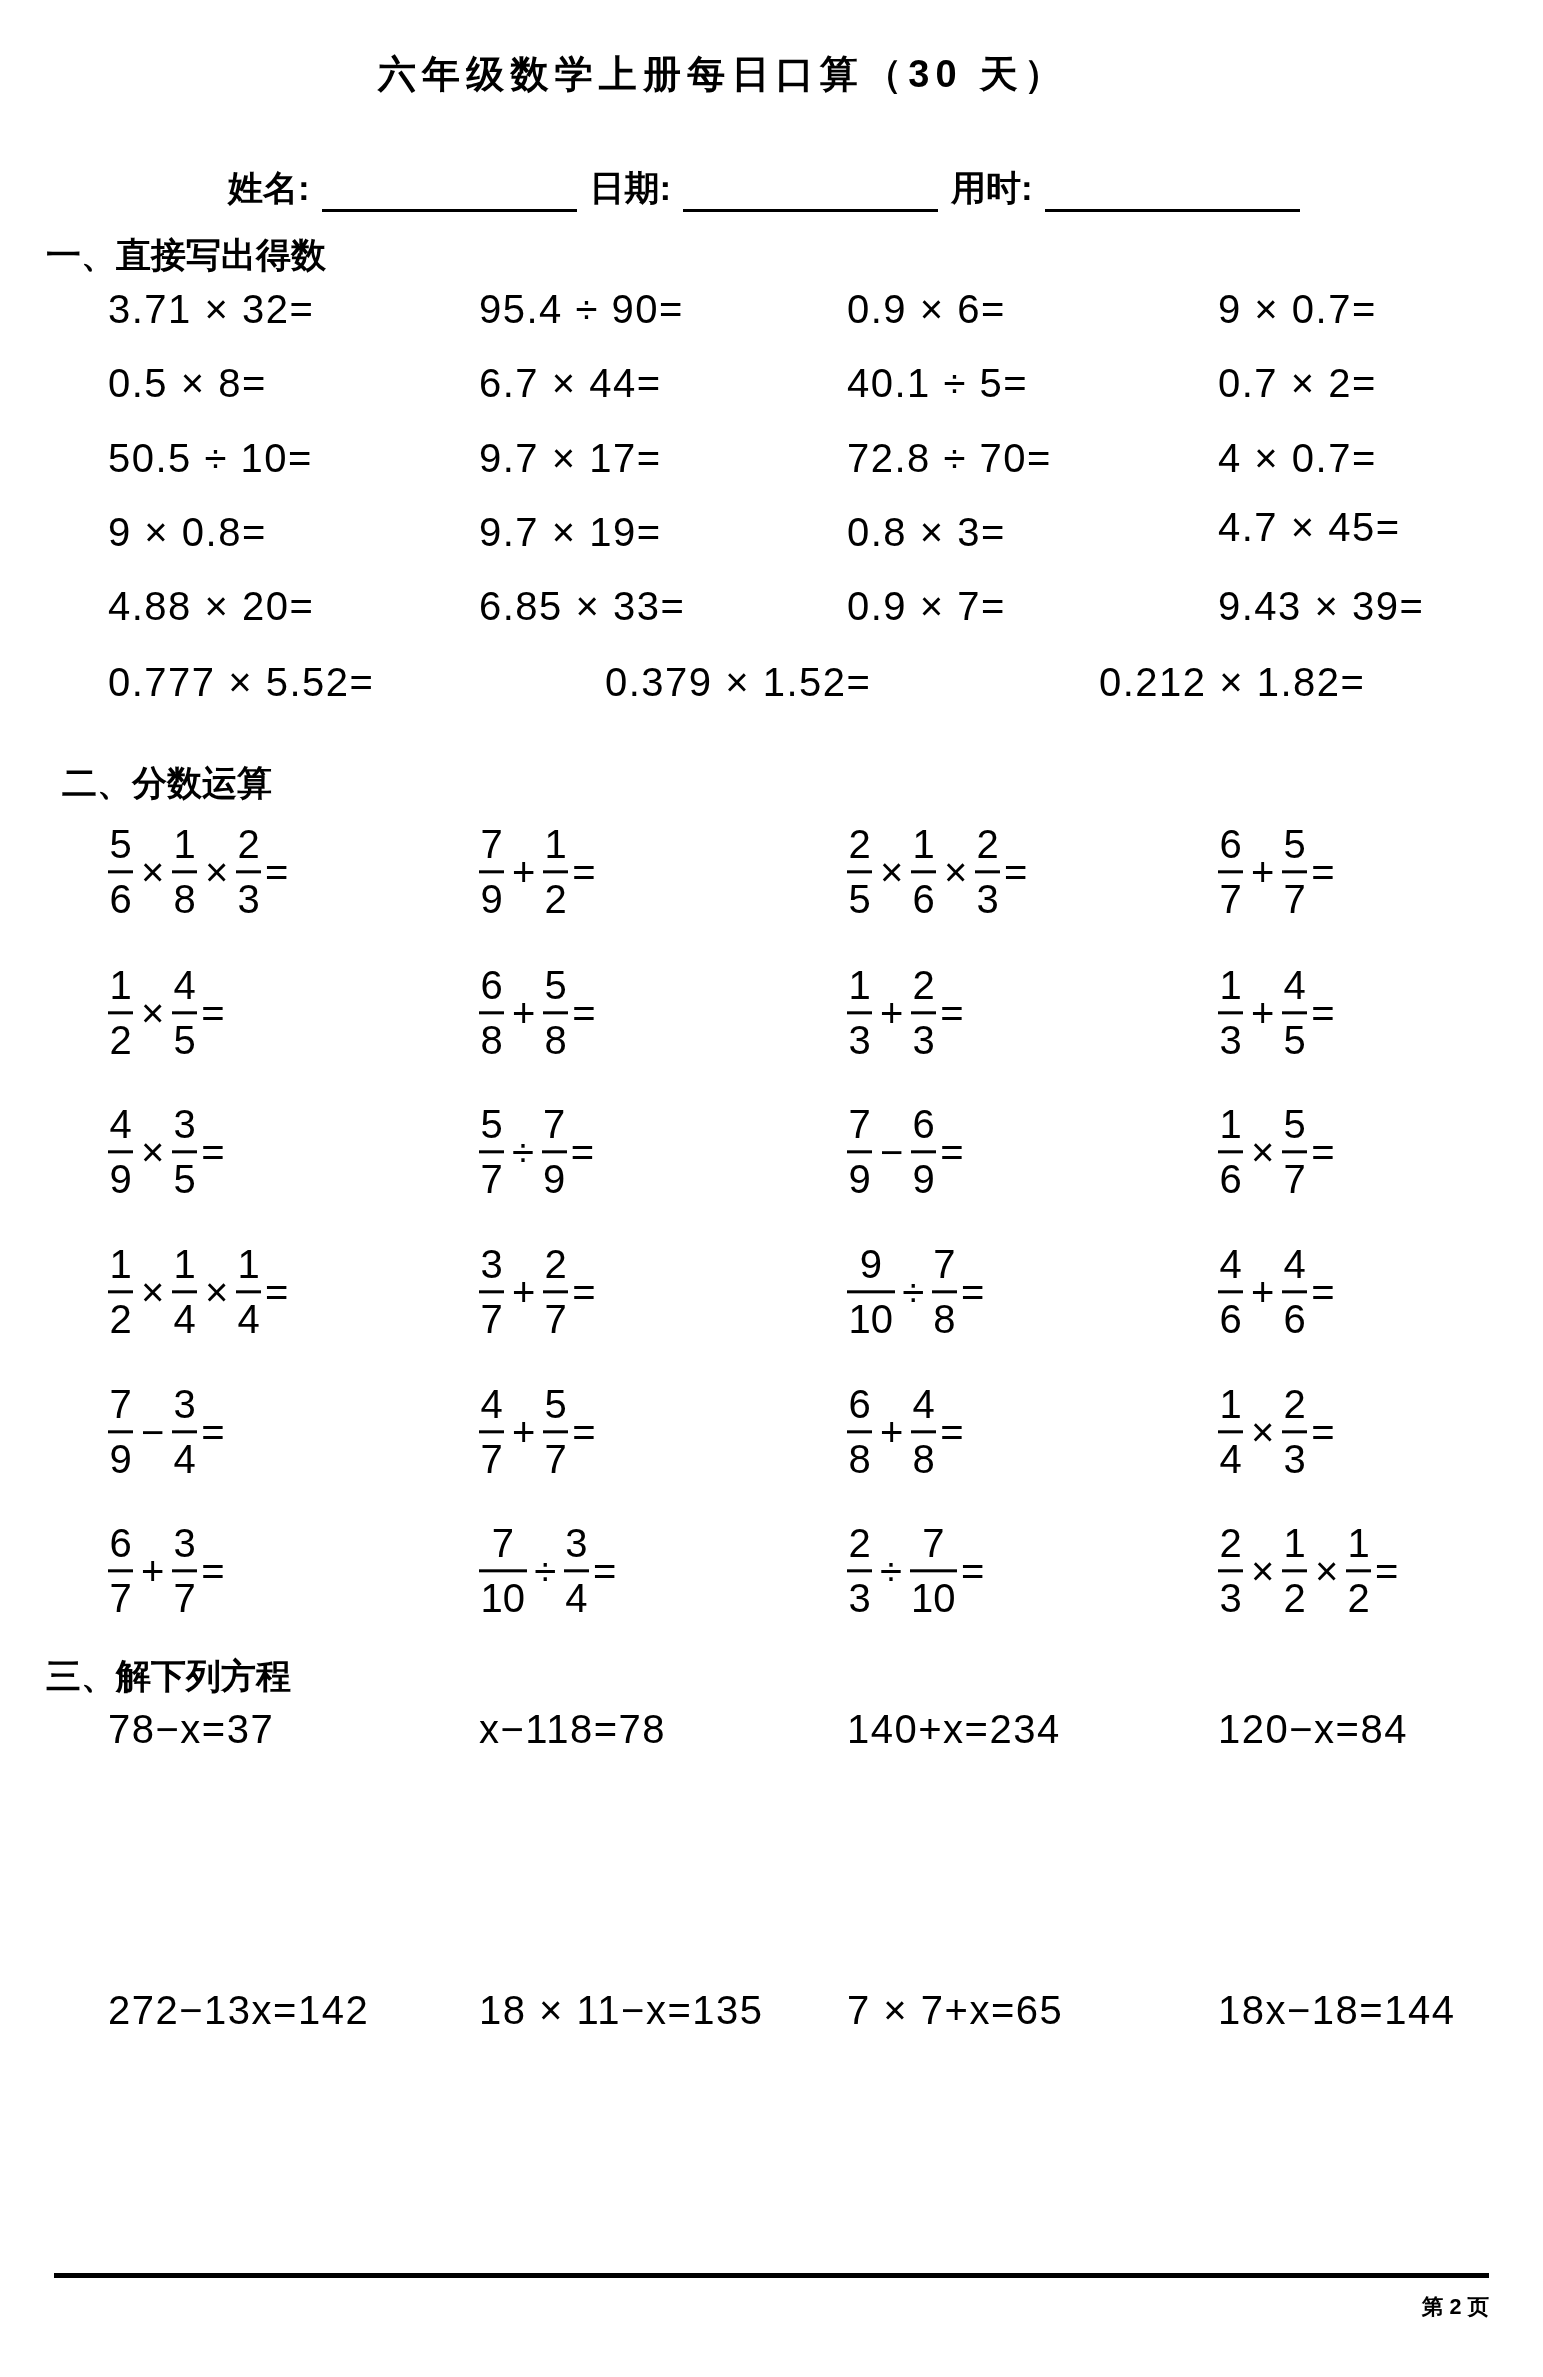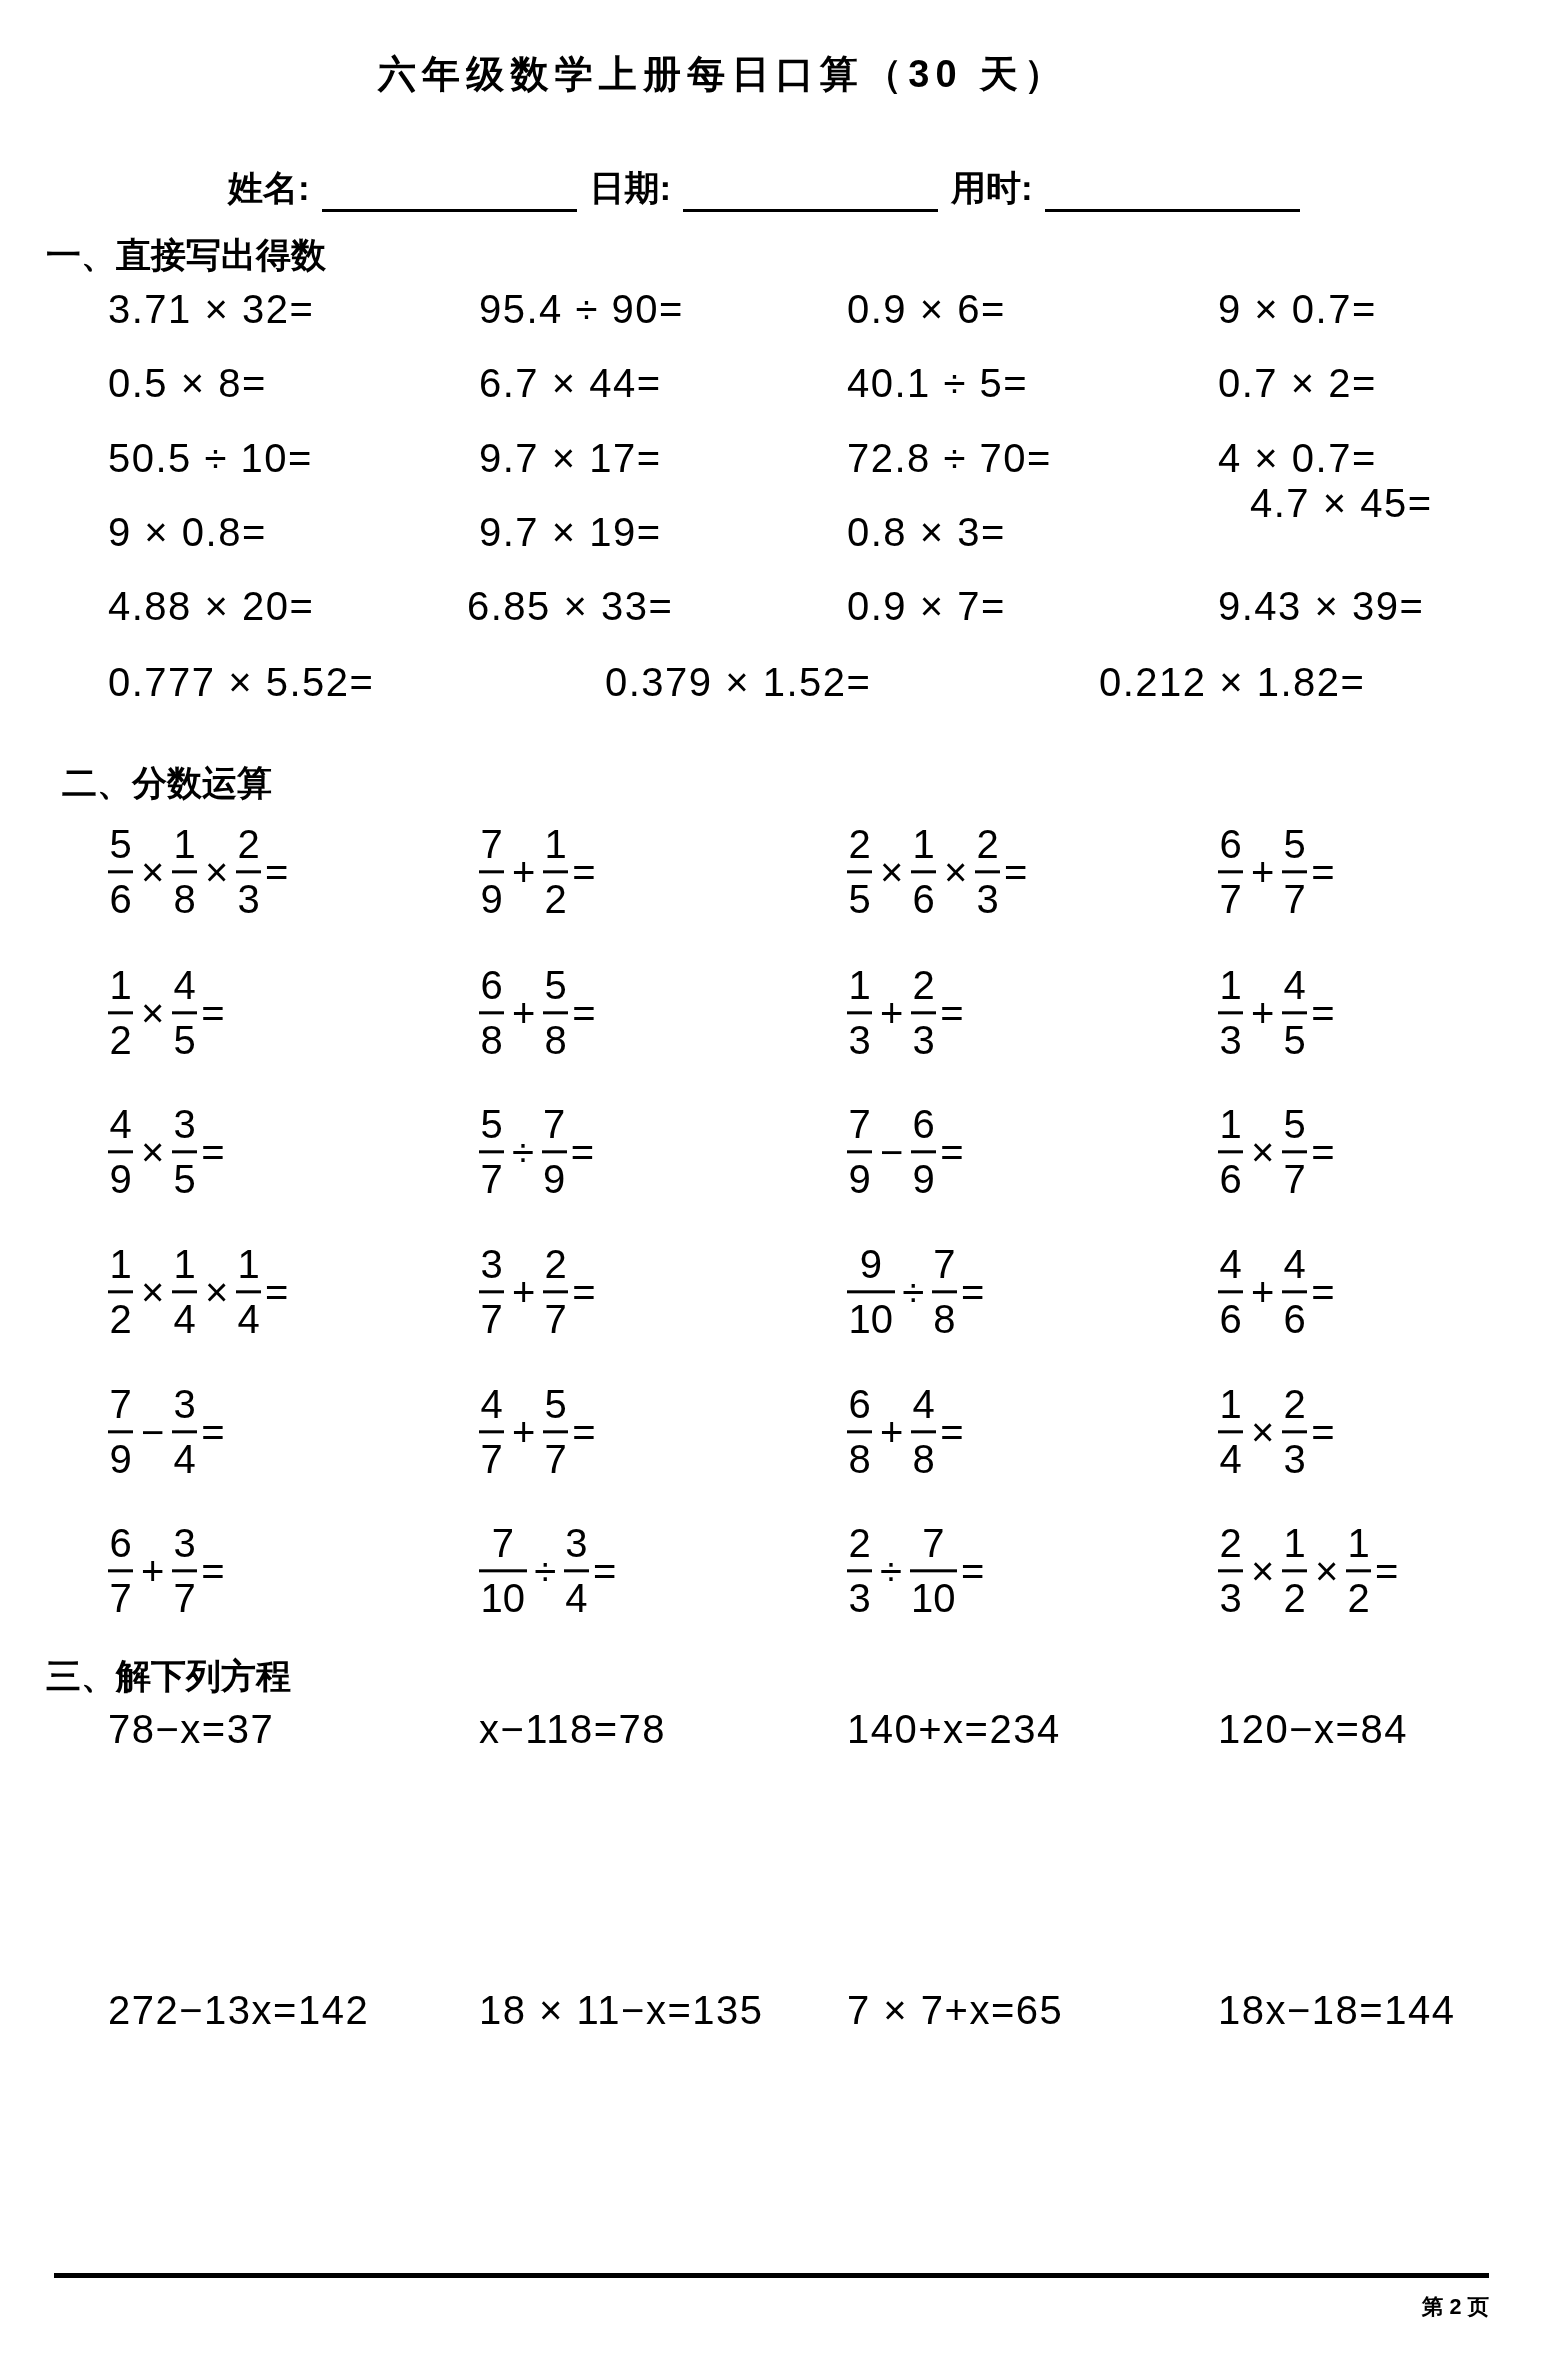--- a/index.html
+++ b/index.html
@@ -77,23 +77,23 @@
     <span class="pitem" style="left: 479px; top: 383px;">6.7 × 44=</span>
     <span class="pitem" style="left: 847px; top: 383px;">40.1 ÷ 5=</span>
     <span class="pitem" style="left: 1218px; top: 383px;">0.7 × 2=</span>
     <span class="pitem" style="left: 108px; top: 458px;">50.5 ÷ 10=</span>
     <span class="pitem" style="left: 479px; top: 458px;">9.7 × 17=</span>
     <span class="pitem" style="left: 847px; top: 458px;">72.8 ÷ 70=</span>
     <span class="pitem" style="left: 1218px; top: 458px;">4 × 0.7=</span>
     <span class="pitem" style="left: 108px; top: 532px;">9 × 0.8=</span>
     <span class="pitem" style="left: 479px; top: 532px;">9.7 × 19=</span>
     <span class="pitem" style="left: 847px; top: 532px;">0.8 × 3=</span>
-    <span class="pitem" style="left: 1218px; top: 503px; margin-left: 32px;">4.7 × 45=</span>
+    <span class="pitem" style="left: 1218px; top: 527px;">4.7 × 45=</span>
     <span class="pitem" style="left: 108px; top: 606px;">4.88 × 20=</span>
-    <span class="pitem" style="left: 467px; top: 606px;">6.85 × 33=</span>
+    <span class="pitem" style="left: 479px; top: 606px;">6.85 × 33=</span>
     <span class="pitem" style="left: 847px; top: 606px;">0.9 × 7=</span>
     <span class="pitem" style="left: 1218px; top: 606px;">9.43 × 39=</span>
     <span class="pitem" style="left: 108px; top: 682px;">0.777 × 5.52=</span>
     <span class="pitem" style="left: 605px; top: 682px;">0.379 × 1.52=</span>
     <span class="pitem" style="left: 1099px; top: 682px;">0.212 × 1.82=</span>
   </div>
 
 <h2 class="sec" id="sec-frac">二、分数运算</h2>
 <div id="fracs">
     <span class="fexpr" style="left: 108px; top: 872px;">

